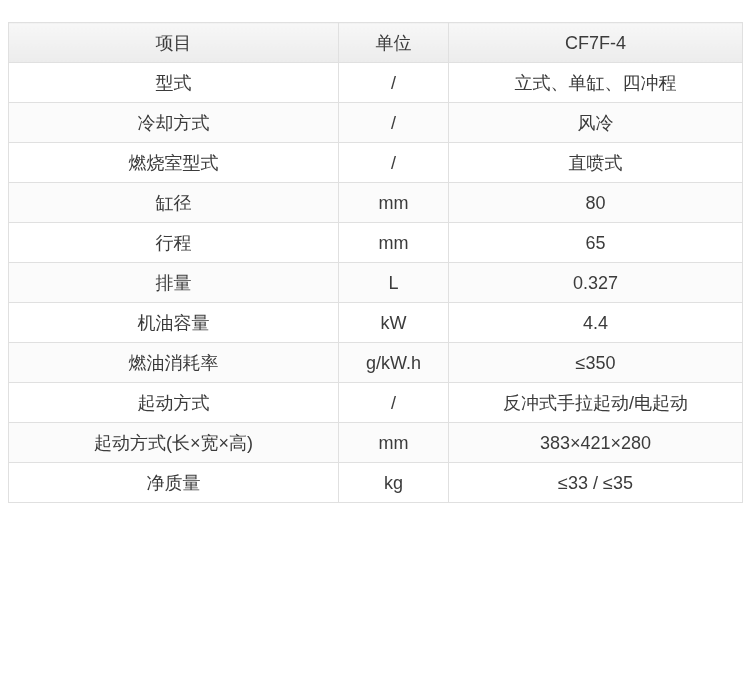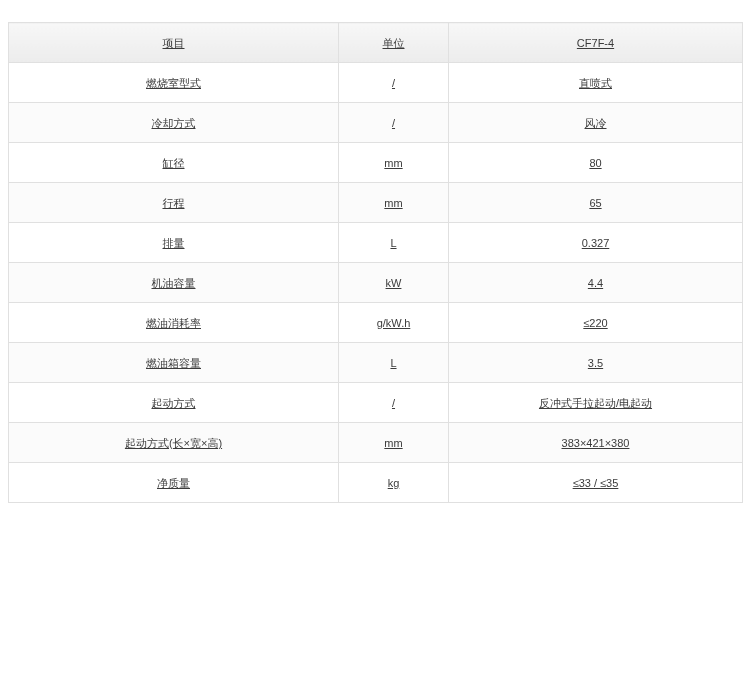--- a/index.html
+++ b/index.html
@@ -24,26 +24,25 @@
     border-collapse: collapse;
     table-layout: fixed;
     background: #ffffff;
   }
   table.spec-table td,
   table.spec-table th {
     border: 1px solid #e0e0e0;
     text-align: center;
     vertical-align: middle;
     font-weight: normal;
-    font-size: 11px;
+    font-size: 18px;
     color: #3b3b3b;
     padding: 0;
     height: 39px;
     line-height: 18px;
-    text-decoration: underline;
   }
   thead th {
     background: linear-gradient(to bottom, #f7f7f7, #ececec);
     font-size: 16px;
     font-weight: bold;
     color: #2f2f2f;
     height: 43px;
   }
   tbody tr:nth-child(odd) td {
     background: #ffffff;
@@ -67,28 +66,33 @@
     </colgroup>
     <thead>
       <tr>
         <th>项目</th>
         <th>单位</th>
         <th>CF7F-4</th>
       </tr>
     </thead>
     <tbody>
       <tr>
-        <td>燃烧室型式</td>
+        <td>型式</td>
         <td>/</td>
-        <td>直喷式</td>
+        <td>立式、单缸、四冲程</td>
       </tr>
       <tr>
         <td>冷却方式</td>
         <td>/</td>
         <td>风冷</td>
+      </tr>
+      <tr>
+        <td>燃烧室型式</td>
+        <td>/</td>
+        <td>直喷式</td>
       </tr>
       <tr>
         <td>缸径</td>
         <td>mm</td>
         <td>80</td>
       </tr>
       <tr>
         <td>行程</td>
         <td>mm</td>
         <td>65</td>
@@ -99,36 +103,31 @@
         <td>0.327</td>
       </tr>
       <tr>
         <td>机油容量</td>
         <td>kW</td>
         <td>4.4</td>
       </tr>
       <tr>
         <td>燃油消耗率</td>
         <td>g/kW.h</td>
-        <td>≤220</td>
-      </tr>
-      <tr>
-        <td>燃油箱容量</td>
-        <td>L</td>
-        <td>3.5</td>
+        <td>≤350</td>
       </tr>
       <tr>
         <td>起动方式</td>
         <td>/</td>
         <td>反冲式手拉起动/电起动</td>
       </tr>
       <tr>
         <td>起动方式(长×宽×高)</td>
         <td>mm</td>
-        <td>383×421×380</td>
+        <td>383×421×280</td>
       </tr>
       <tr>
         <td>净质量</td>
         <td>kg</td>
         <td>≤33 / ≤35</td>
       </tr>
     </tbody>
   </table>
 </div>
 

